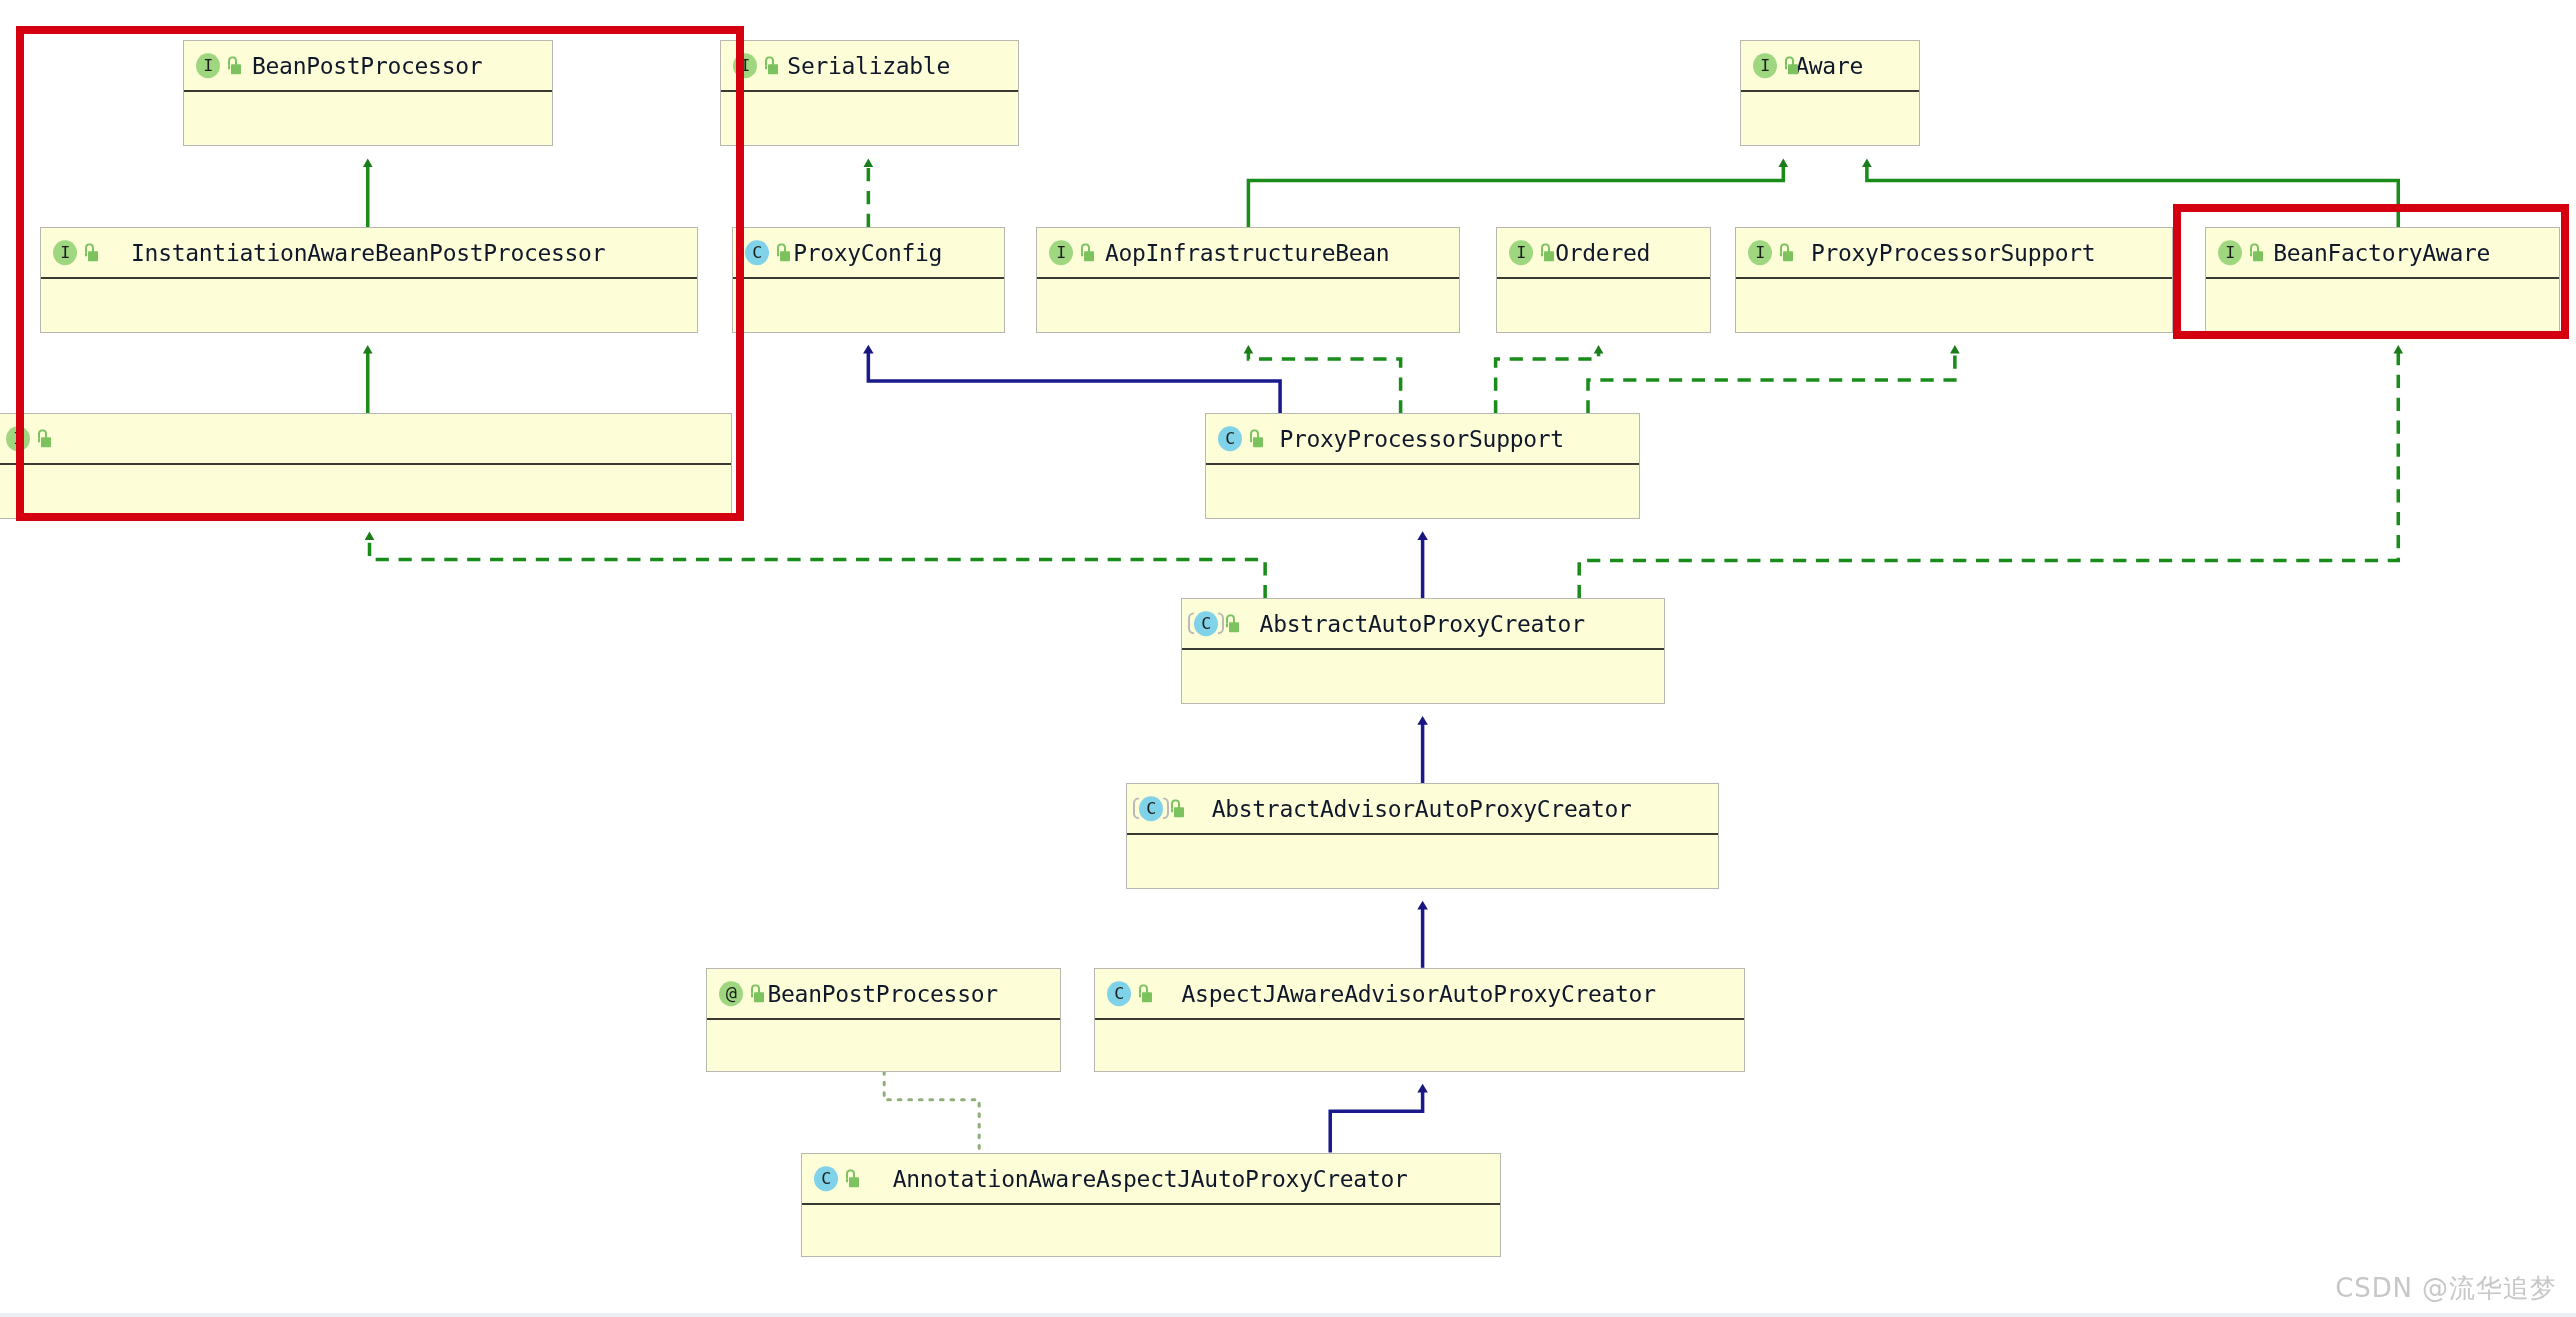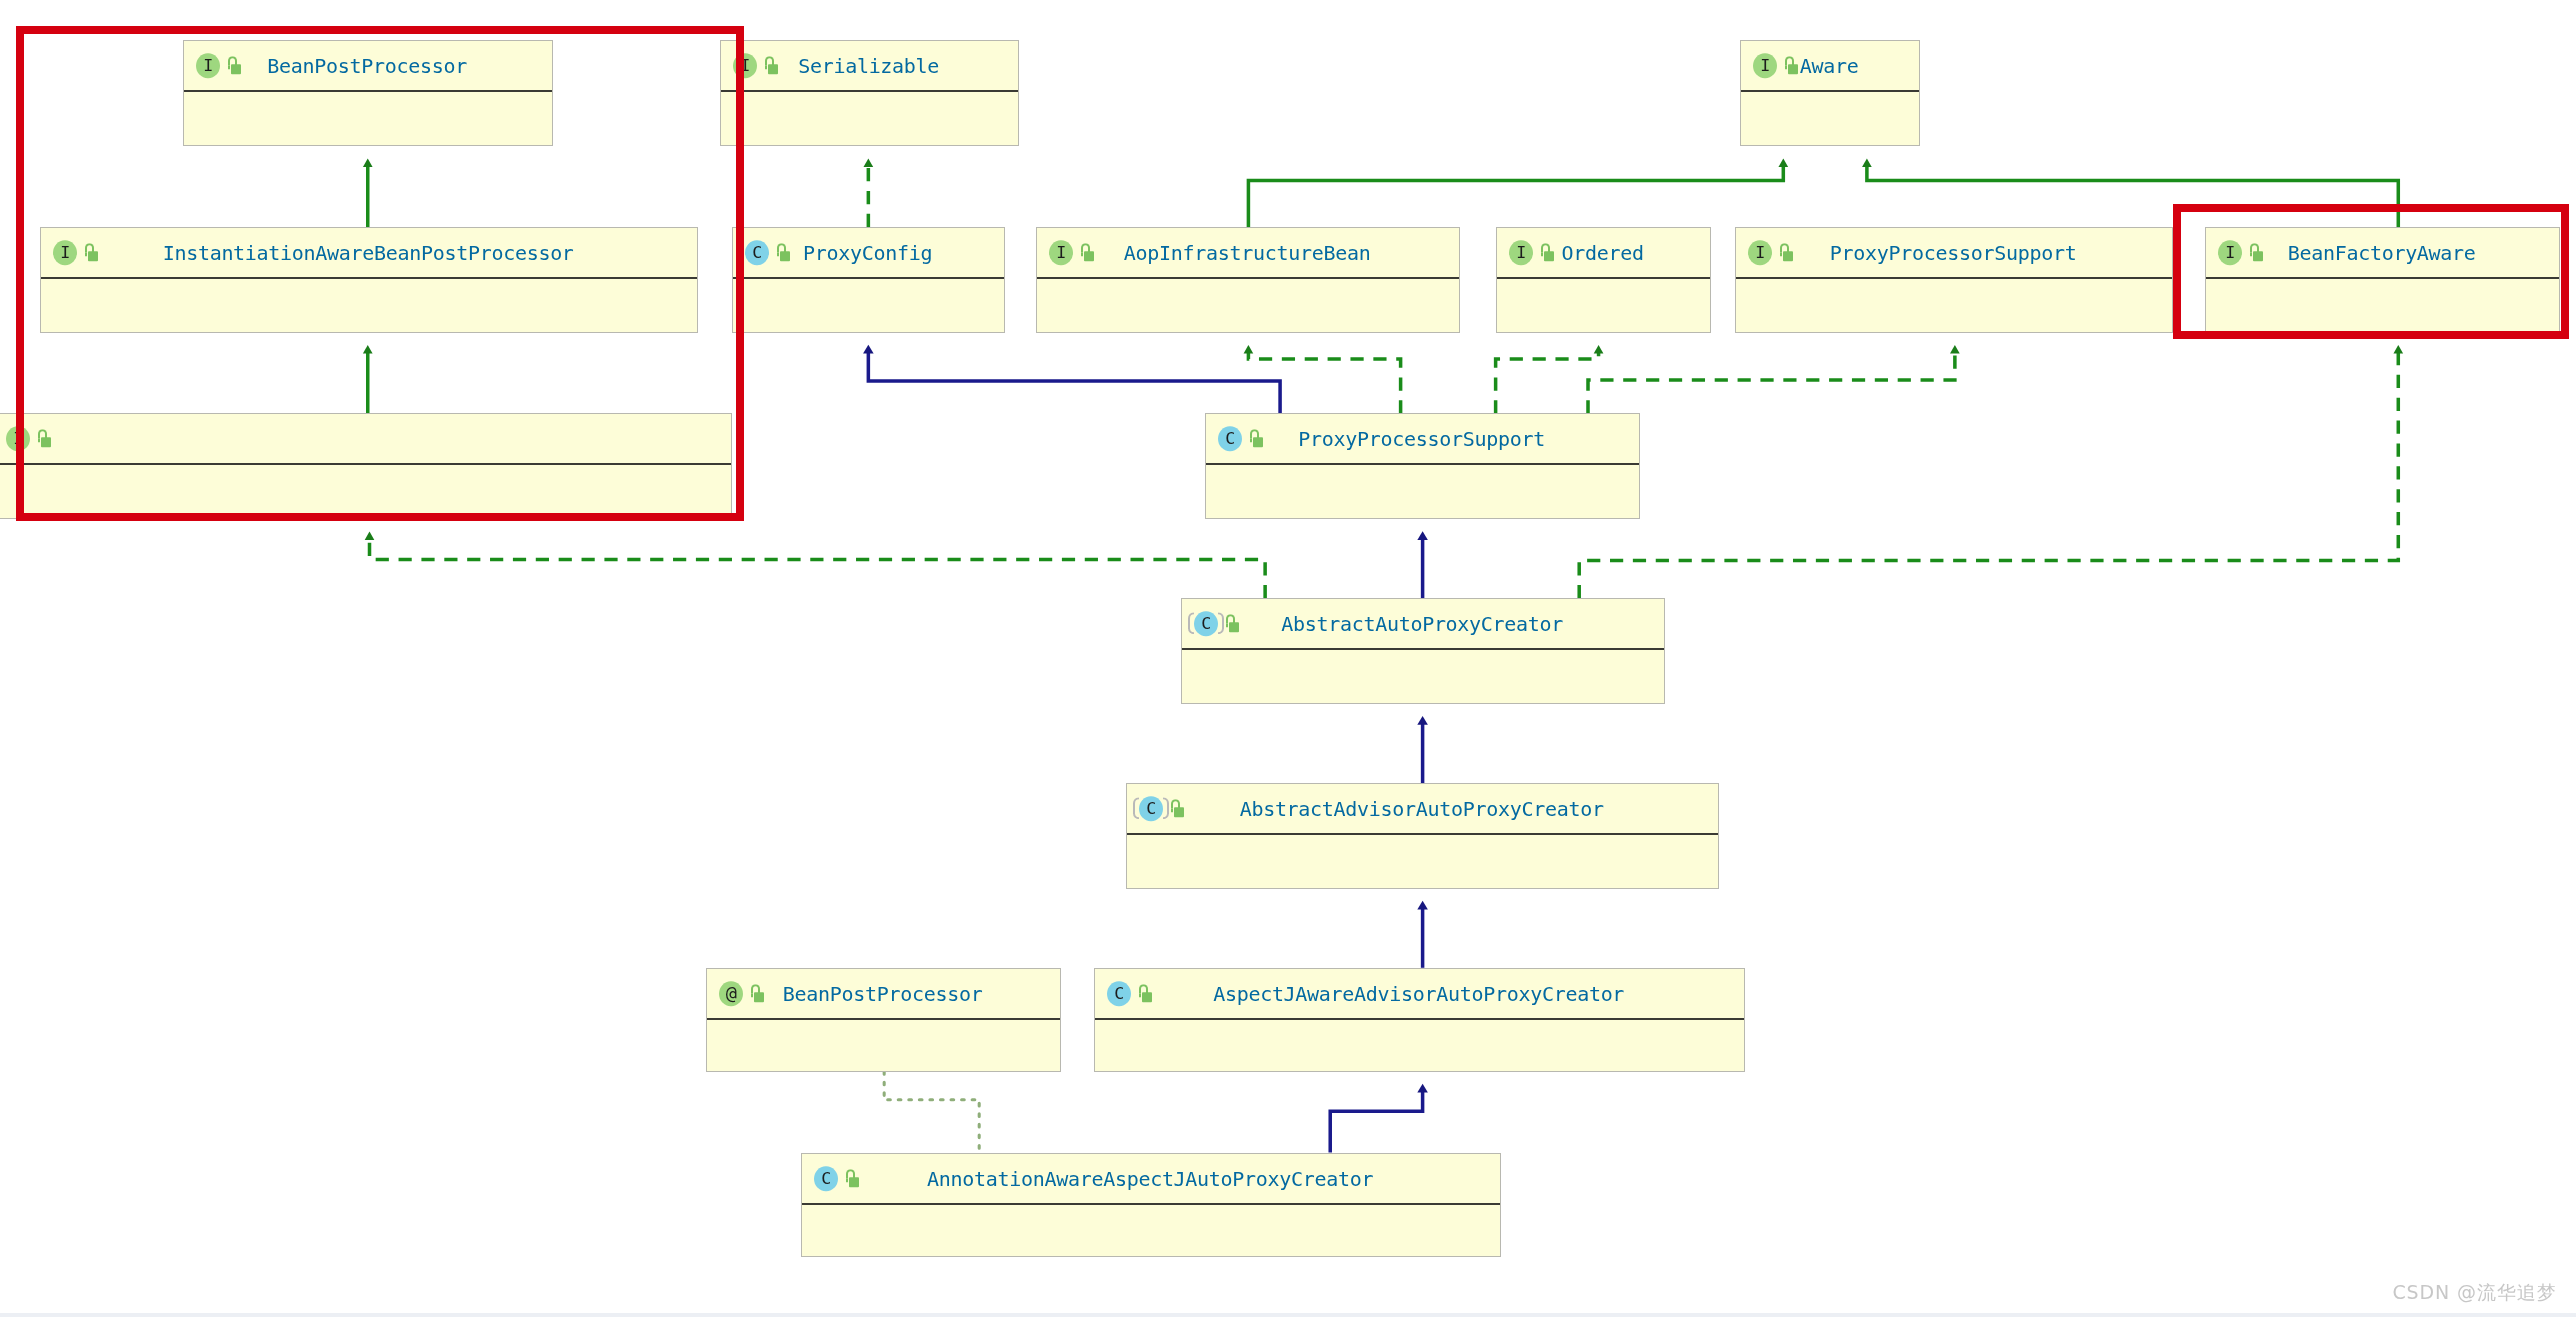--- a/index.html
+++ b/index.html
@@ -121,38 +121,38 @@
     position: absolute;
     left: 4.4px;
     bottom: 0;
     width: 10.6px;
     height: 9.7px;
     background: #7cc25f;
     border-radius: 0.9px;
   }
   .node-title {
     font-family: "DejaVu Sans Mono", monospace;
-    font-size: 20px;
-    color: #0369a1;
+    font-size: 23px;
+    color: #0f172a;
     letter-spacing: -0.3px;
     white-space: nowrap;
   }
   .highlight-box {
     position: absolute;
     box-sizing: border-box;
     border: 8px solid #d5000f;
     z-index: 8;
     pointer-events: none;
   }
   .watermark {
     position: absolute;
     right: 19.4px;
     bottom: 12.3px;
     font-family: "DejaVu Sans", sans-serif;
-    font-size: 19px;
+    font-size: 26px;
     color: #c7c7c7;
     letter-spacing: 0.9px;
     white-space: nowrap;
     z-index: 9;
   }
   .bottom-rule {
     position: absolute;
     left: 0;
     bottom: 0;
     width: 2576px;

